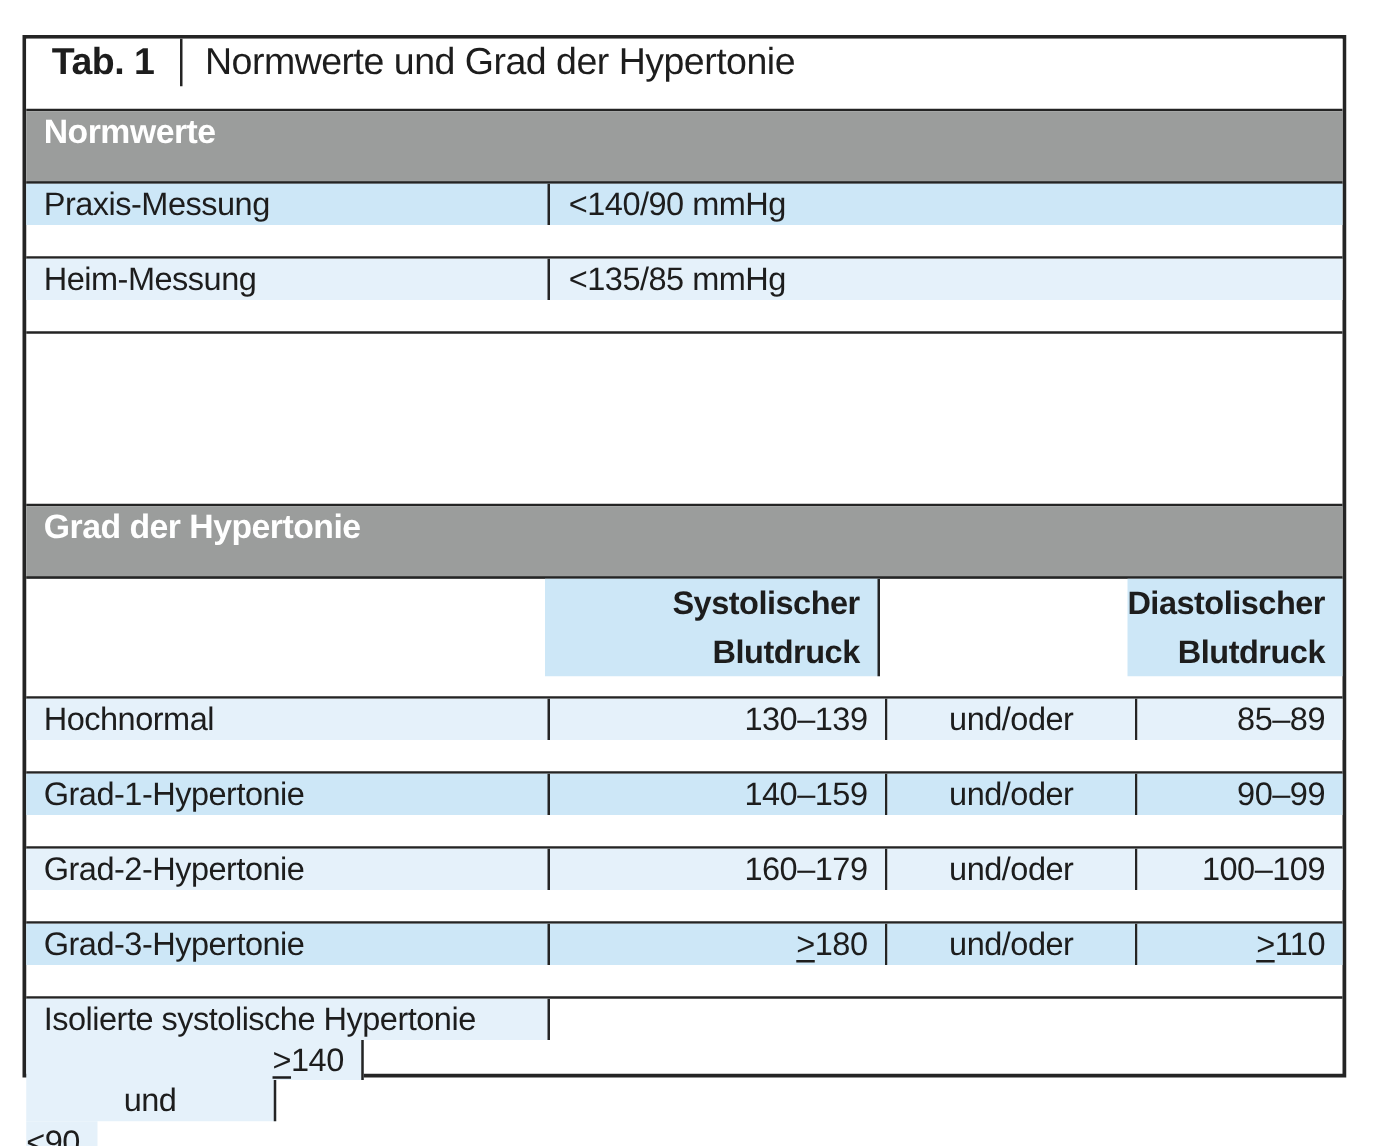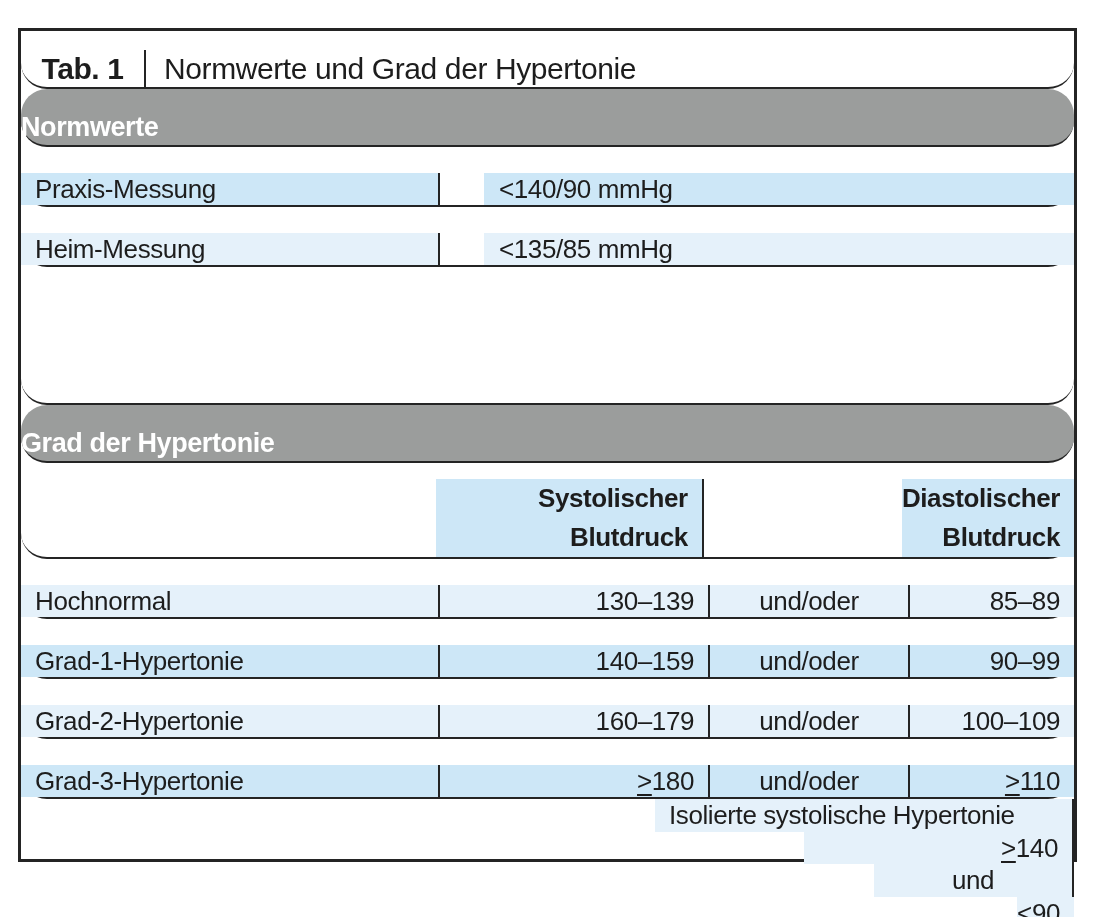--- a/index.html
+++ b/index.html
@@ -21,22 +21,21 @@
   .tab-figure{
     position:absolute;
     left:18px; top:28px;
     width:1059px;
     border:3px solid var(--border);
     background:#fff;
   }
   .row{
     display:flex;
     border-bottom:2px solid var(--border);
-    align-items:flex-end;
-    border-radius:26px;
+    align-items:flex-start;
   }
   .row:last-child{border-bottom:none;flex-direction:column;}
   .cell{
     display:flex;
     align-items:center;
     font-size:26px;
     letter-spacing:-0.4px;
     line-height:1.25;
     white-space:nowrap;
   }
@@ -55,35 +54,36 @@
     font-size:30px;
   }
   
   .band{
     height:58px;
     background:var(--band-gray);
     border-bottom:2px solid var(--border);
   }
   .band .cell{
     flex:1;
+    padding-left:14px;
     color:var(--band-text);
     font-weight:bold;
     font-size:27px;
   }
   
   .c-label{
     width:419px;
     padding-left:14px;
     border-right:2px solid var(--border);
   }
   .c-value{
     flex:1;
     padding-left:15px;
   }
-  .nrow{height:60px;gap:44px;}
+  .nrow{height:60px;}
   .nrow-multi{min-height:138px;}
   .nrow-multi .cell{
     align-items:flex-start;
     padding-top:13px;
     padding-bottom:13px;
   }
   .nrow-multi .c-value{
     white-space:normal;
     line-height:1.5;
     padding-right:72px;

